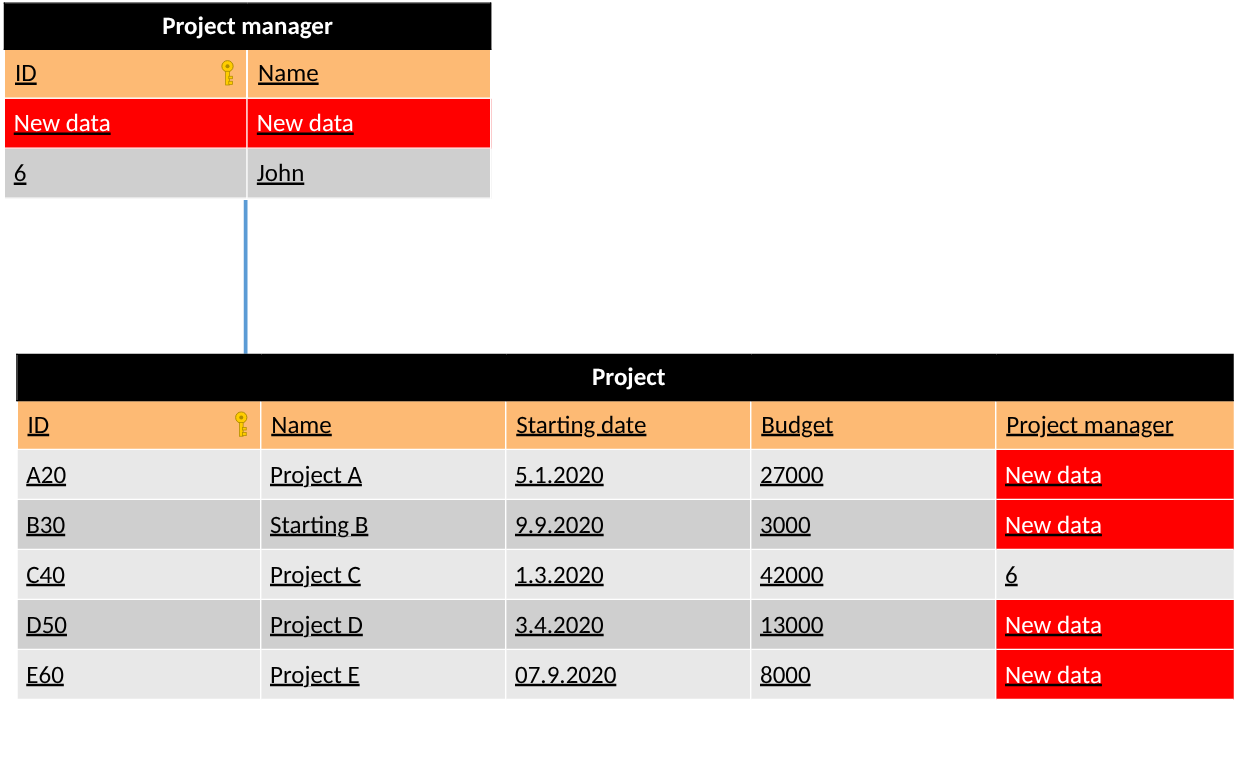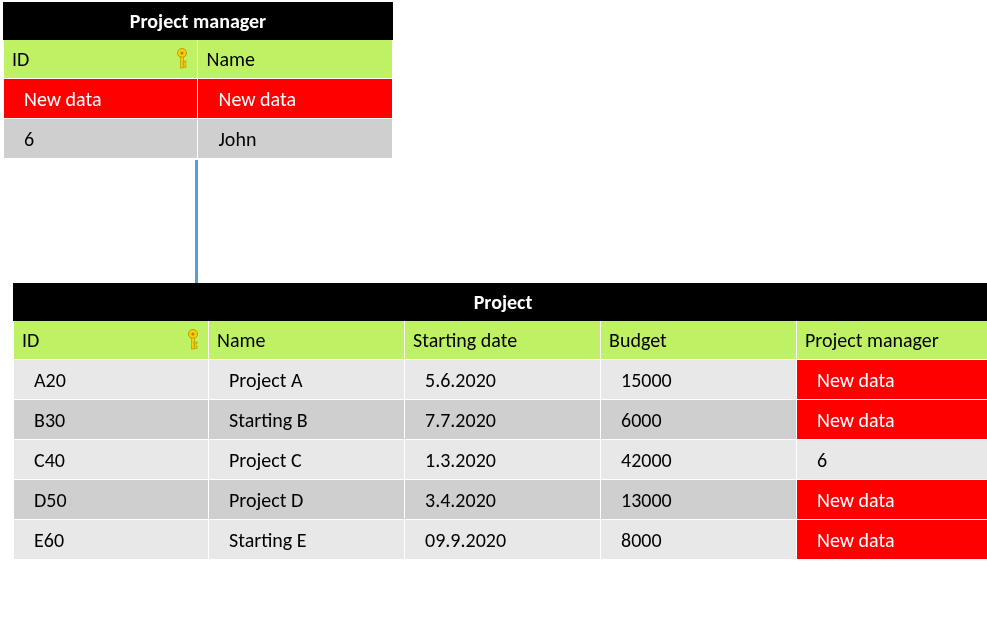--- a/index.html
+++ b/index.html
@@ -7,20 +7,21 @@
       font-family: Calibri, Arial, sans-serif;
       font-size: 20px;
       background: #fff;
       width: 987px;
       height: 618px;
       position: relative;
     }
     .table {
       position: absolute;
       border-collapse: collapse;
+      text-decoration: underline;
     }
     .table-pm {
       left: 3px;
       top: 2px;
       width: 390px;
     }
     .table-project {
       left: 13px;
       top: 283px;
       width: 980px;
@@ -29,32 +30,32 @@
       background: #000;
       color: #fff;
       text-align: center;
       font-weight: bold;
       height: 37px;
     }
     .title-row td {
       border: 1px solid #000;
     }
     .header-row {
-      background: #bef264;
+      background: #fdba74;
       color: #000;
       height: 39px;
     }
     .header-row td {
       border: 1px solid #fff;
       padding: 0 8px;
       position: relative;
     }
     .data-row td {
       border: 1px solid #fff;
-      padding: 0 20px;
+      padding: 0 7px;
       height: 40px;
       margin-top: 34px;
     }
     .row-light { background: #e8e8e8; }
     .row-dark { background: #cfcfcf; }
     .new-data {
       background: #ff0000 !important;
       color: #fff;
     }
     .key-icon {
@@ -136,46 +137,46 @@
     <td class="col-pj-name">Name</td>
     <td class="col-pj-date">Starting date</td>
     <td class="col-pj-budget">Budget</td>
     <td class="col-pj-mgr">Project manager</td>
   </tr>
   </tbody>
     <tbody id="pj-body">
       <tr class="data-row row-light">
         <td>A20</td>
         <td>Project A</td>
-        <td>5.6.2020</td>
-        <td>15000</td>
+        <td>5.1.2020</td>
+        <td>27000</td>
         <td class="new-data">New data</td>
       </tr>
       <tr class="data-row row-dark">
         <td>B30</td>
         <td>Starting B</td>
-        <td>7.7.2020</td>
-        <td>6000</td>
+        <td>9.9.2020</td>
+        <td>3000</td>
         <td class="new-data">New data</td>
       </tr>
       <tr class="data-row row-light">
         <td>C40</td>
         <td>Project C</td>
         <td>1.3.2020</td>
         <td>42000</td>
         <td>6</td>
       </tr>
       <tr class="data-row row-dark">
         <td>D50</td>
         <td>Project D</td>
         <td>3.4.2020</td>
         <td>13000</td>
         <td class="new-data">New data</td>
       </tr>
       <tr class="data-row row-light">
         <td>E60</td>
-        <td>Starting E</td>
-        <td>09.9.2020</td>
+        <td>Project E</td>
+        <td>07.9.2020</td>
         <td>8000</td>
         <td class="new-data">New data</td>
       </tr>
     </tbody>
 </table>
 
 </body></html>

